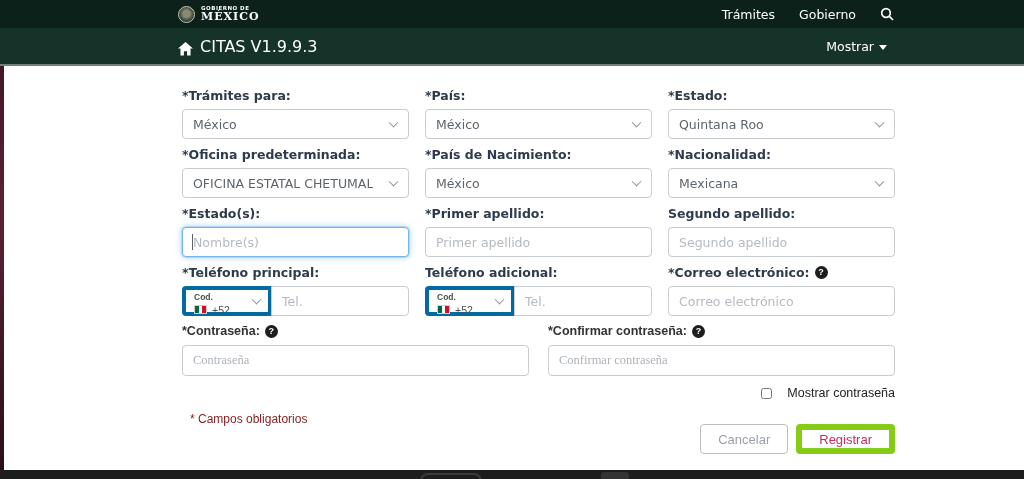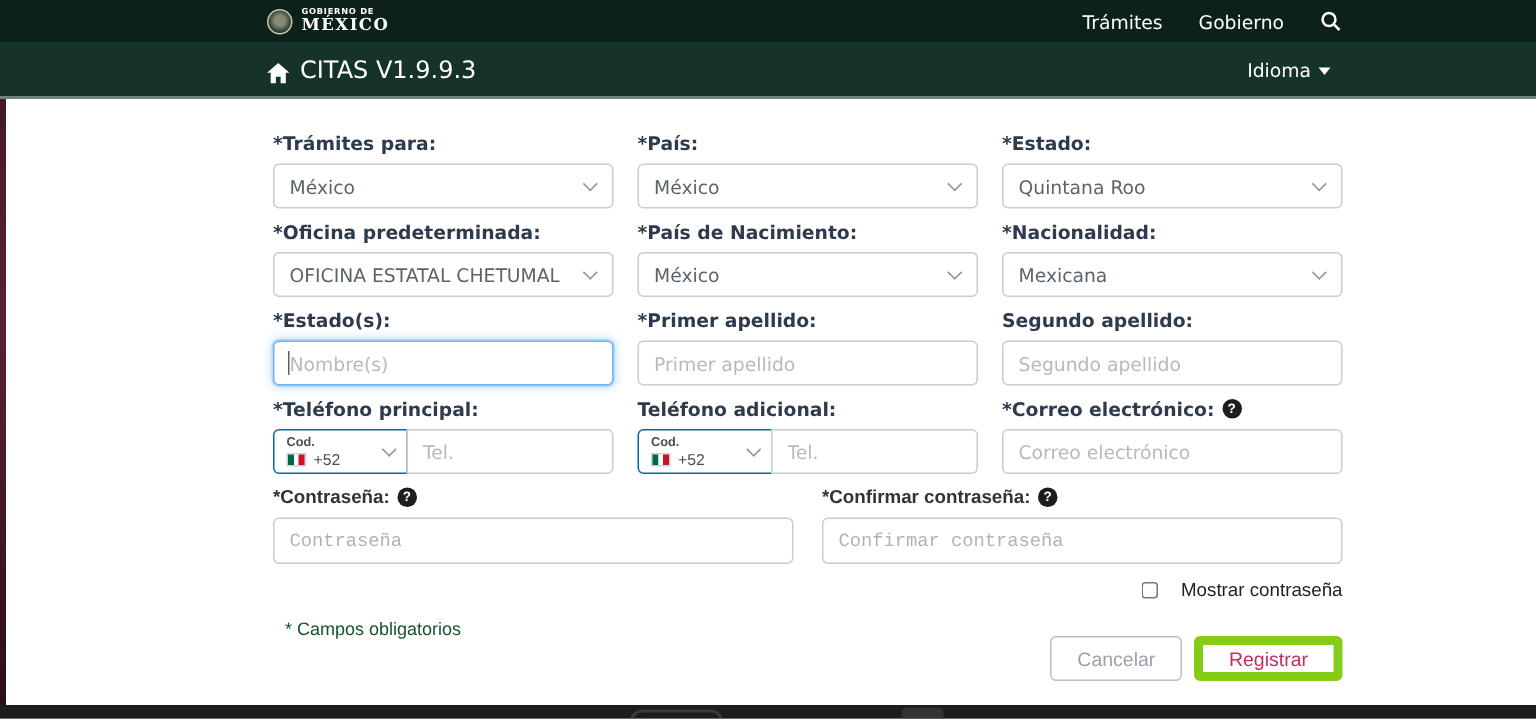--- a/index.html
+++ b/index.html
@@ -56,34 +56,34 @@
     font-size:12.5px; color:#5c646b; position:relative; cursor:pointer;
   }
   .sel-val { white-space:nowrap; overflow:hidden; }
   .chev {
     position:absolute; right:11px; top:50%; width:7px; height:7px;
     border-right:1.6px solid #8d9399; border-bottom:1.6px solid #8d9399;
     transform:translateY(-70%) rotate(45deg);
   }
   input.input { font-family:"DejaVu Sans", sans-serif; cursor:text; }
   input.input::placeholder { color:#b4bac0; opacity:1; }
-  input.alt { font-family:Liberation Mono, monospace; height:31px; }
+  input.alt { font-family:Liberation Serif, serif; height:31px; }
   input.alt::placeholder { color:#adb3b9; }
 
   .focus-wrap { position:relative; }
   .input.focused {
     border:1px solid #74b4f0;
     box-shadow:0 0 0 1px rgba(116,180,240,.35), 0 0 7px rgba(116,180,240,.65);
   }
   .caret-bar { position:absolute; left:10px; top:7px; width:1px; height:16px; background:#5a6268; }
 
   
   .phone { display:flex; width:100%; }
   .cod {
-    width:90px; height:30px; border:1px solid #0369a1; border-radius:4px 0 0 4px;
+    width:90px; height:30px; border:4px solid #0369a1; border-radius:4px 0 0 4px;
     padding:3px 6px 0 8px; position:relative; cursor:pointer; background:#fff;
     font-family:"Liberation Sans", sans-serif;
   }
   .cod-top { font-size:8.5px; font-weight:bold; color:#4a4f54; line-height:1; }
   .cod-bottom { display:flex; align-items:center; gap:5px; margin-top:2px; font-size:10.5px; color:#4a4f54; }
   .flag { display:inline-flex; width:13px; height:9px; border:.5px solid #d0d0d0; }
   .flag i { flex:1; }
   .flag i:nth-child(1){ background:#006847; } .flag i:nth-child(2){ background:#fff; } .flag i:nth-child(3){ background:#ce1126; }
   .cod .chev { right:8px; }
   .tel { flex:1; border-radius:0 4px 4px 0; margin-left:-1px; }
@@ -98,21 +98,21 @@
   .check-row {
     display:flex; justify-content:flex-end; align-items:center; gap:15px;
     margin-top:10px; font-family:"Liberation Sans", sans-serif;
     font-size:12.5px; color:#222;
   }
   .check-row input { width:11px; height:11px; accent-color:#fff; cursor:pointer; }
 
   .bottom-row { display:flex; justify-content:space-between; align-items:flex-start; }
   .note {
     margin:12px 0 0 8px; font-family:"Liberation Sans", sans-serif;
-    font-size:12px; color:#14532d;
+    font-size:12px; color:#7f1d1d;
   }
   .btns { display:flex; gap:8px; margin-top:24px; }
   .btn {
     height:30px; padding:0 17px; border-radius:4px; background:#fff;
     font-family:"Liberation Sans", sans-serif; font-size:13px; cursor:pointer;
   }
   .btn-cancel { border:1px solid #b9bdc1; color:#9ba1a7; }
   .btn-register { border:6px solid #84cc16; color:#c42f61; }
 
   .footer { height:9px; background:#1d1d1d; position:relative; overflow:hidden; }
@@ -143,21 +143,21 @@
 </div>
 
 <div class="subbar">
   <div class="subtitle">
     <svg width="15" height="14" viewBox="0 0 16 15">
         <path d="M8 0 L16 7 H13.4 V14.5 H9.7 V9.8 H6.3 V14.5 H2.6 V7 H0 Z" fill="#fff"></path>
       </svg>
     <span>CITAS V1.9.9.3</span>
   </div>
   <div class="lang">
-    <span>Idioma</span>
+    <span>Mostrar</span>
     <span class="caret-down"></span>
   </div>
 </div>
 
 <div class="card">
 
   <div class="row">
     <div class="col">
       <div class="flabel">*Trámites para:</div>
       <div class="select">

